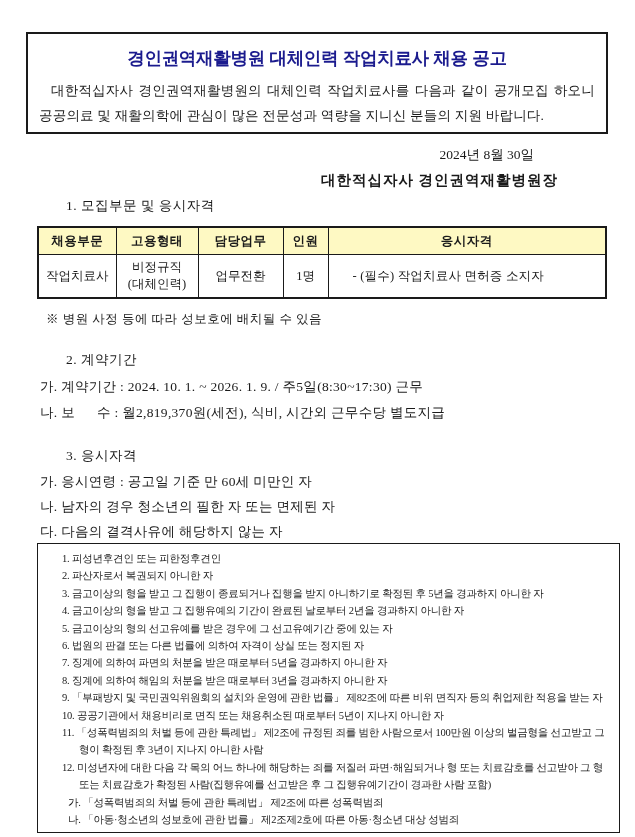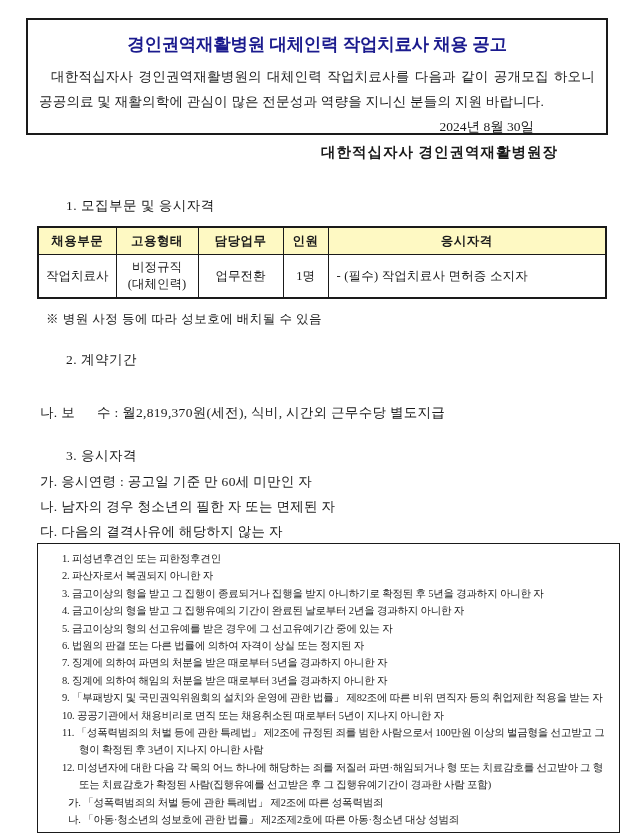--- a/index.html
+++ b/index.html
@@ -2,48 +2,48 @@
 <html><head>
 <meta charset="utf-8">
 <style>
   html,body{margin:0;padding:0;background:#ffffff;}
   .page{
     position:relative;width:635px;height:837px;background:#ffffff;
     font-family:"Liberation Serif","DejaVu Serif",serif;color:#1a1a1a;overflow:hidden;
   }
   
   .header-box{
-    position:absolute;left:26px;top:18px;width:582px;height:117px;
+    position:absolute;left:26px;top:32px;width:582px;height:102px;
     border:2px solid #1a1a1a;box-sizing:border-box;background:#fff;
   }
   .notice-title{
     margin-top:12px;text-align:center;
     font-family:"Liberation Sans","DejaVu Sans",sans-serif;
     font-weight:700;font-size:17.5px;letter-spacing:-0.3px;color:#1b1b8e;
   }
   .notice-body{
     margin-top:8px;padding:0 11px;text-align:justify;text-indent:12px;
     font-size:13.5px;line-height:25px;letter-spacing:0.2px;word-break:keep-all;
   }
-  .notice-date{margin-top:3px;text-align:right;padding-right:72px;font-size:13.5px;line-height:20px;}
+  .notice-date{margin-top:17px;text-align:right;padding-right:72px;font-size:13.5px;line-height:20px;}
   .notice-signature{margin-top:5px;text-align:right;padding-right:48px;font-size:14.5px;font-weight:700;letter-spacing:1px;line-height:20px;}
   
   .sec-heading{position:absolute;left:22px;font-size:13.5px;letter-spacing:0.5px;margin-left:44px;}
   .sec-line{position:absolute;left:40px;font-size:13.5px;letter-spacing:0.3px;white-space:pre-wrap;}
   
   .recruit-table{
     position:absolute;left:37px;top:226px;width:570px;
     border-collapse:collapse;table-layout:fixed;
     font-size:12.5px;
   }
   .recruit-table{border:2px solid #1a1a1a;}
   .recruit-table th,.recruit-table td{border:1px solid #1a1a1a;text-align:center;vertical-align:middle;padding:0;}
   .recruit-table th{height:26px;font-weight:700;background:#fef9c3;letter-spacing:0.5px;}
   .recruit-table td{height:42px;background:#ffffff;}
-  .recruit-table td.qual{text-align:left;padding-left:8px;letter-spacing:0.2px;}
+  .recruit-table td.qual{text-align:left;padding-left:24px;letter-spacing:0.2px;}
   .table-note{position:absolute;left:46px;top:311px;font-size:12.5px;letter-spacing:0.5px;}
   
   .dq-box{
     position:absolute;left:37px;top:543px;width:583px;height:290px;
     border:1px solid #1a1a1a;box-sizing:border-box;background:#fff;
     padding:6px 7px 0 24px;
   }
   .dq-item{
     font-size:10.5px;line-height:17.4px;letter-spacing:-0.2px;
     padding-left:17px;text-indent:-17px;word-break:keep-all;
@@ -91,20 +91,21 @@
         <td>업무전환</td>
         <td>1명</td>
         <td class="qual">- (필수) 작업치료사 면허증 소지자</td>
       </tr>
     </tbody>
   </table>
 
   <div class="table-note">※ 병원 사정 등에 따라 성보호에 배치될 수 있음</div>
 
   <div class="sec-heading" style="top:351px;">2. 계약기간</div>
+  <div class="sec-line" style="top:378px;">가. 계약기간 : 2024. 10. 1. ~ 2026. 1. 9. / 주5일(8:30~17:30) 근무</div>
   <div class="sec-line" style="top:404px;">나. 보      수 : 월2,819,370원(세전), 식비, 시간외 근무수당 별도지급</div>
 
   <div class="sec-heading" style="top:447px;">3. 응시자격</div>
   <div class="sec-line" style="top:473px;">가. 응시연령 : 공고일 기준 만 60세 미만인 자</div>
   <div class="sec-line" style="top:498px;">나. 남자의 경우 청소년의 필한 자 또는 면제된 자</div>
   <div class="sec-line" style="top:523px;">다. 다음의 결격사유에 해당하지 않는 자</div>
 
   <div class="dq-box">
     <div class="dq-item">1. 피성년후견인 또는 피한정후견인</div>
     <div class="dq-item">2. 파산자로서 복권되지 아니한 자</div>

